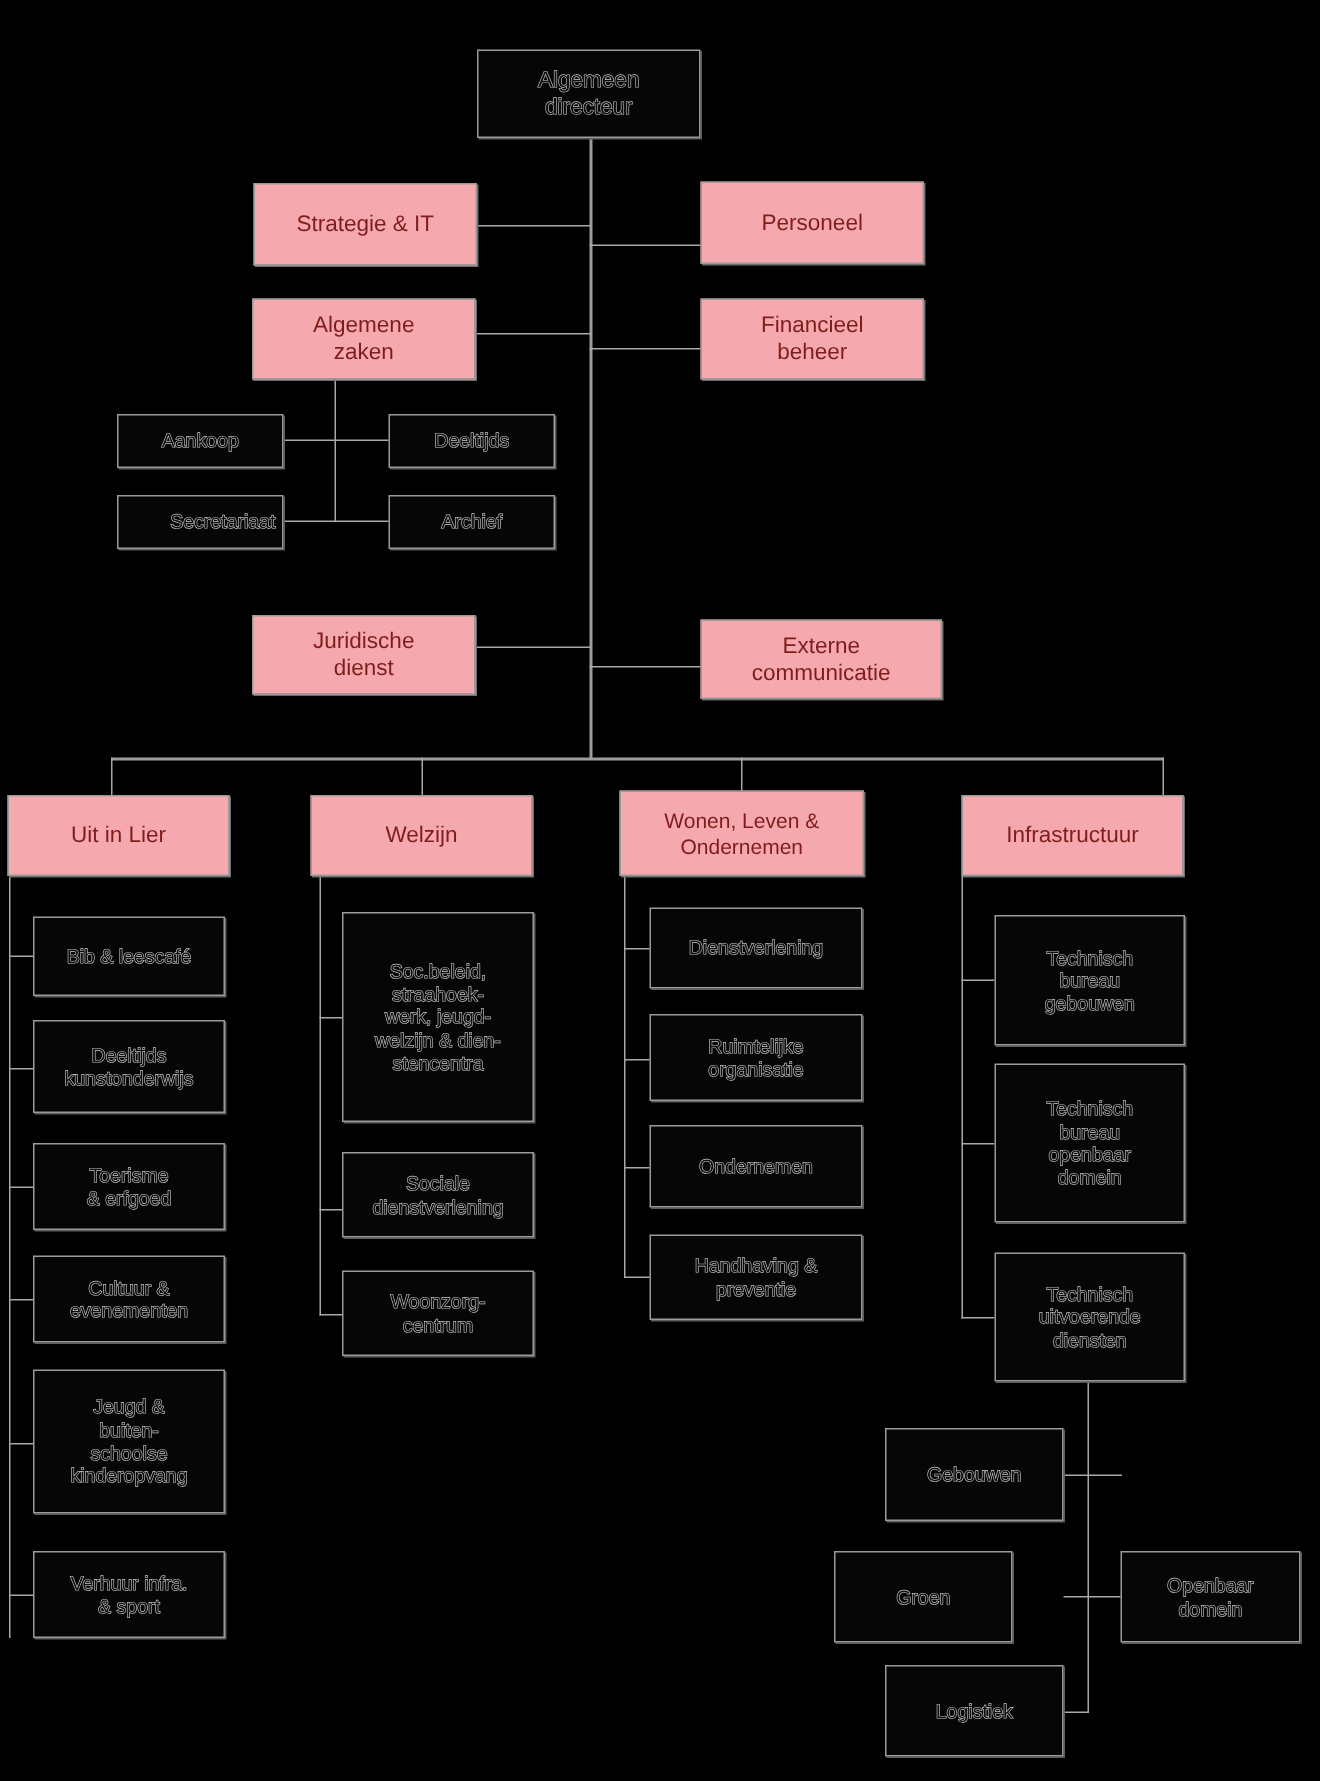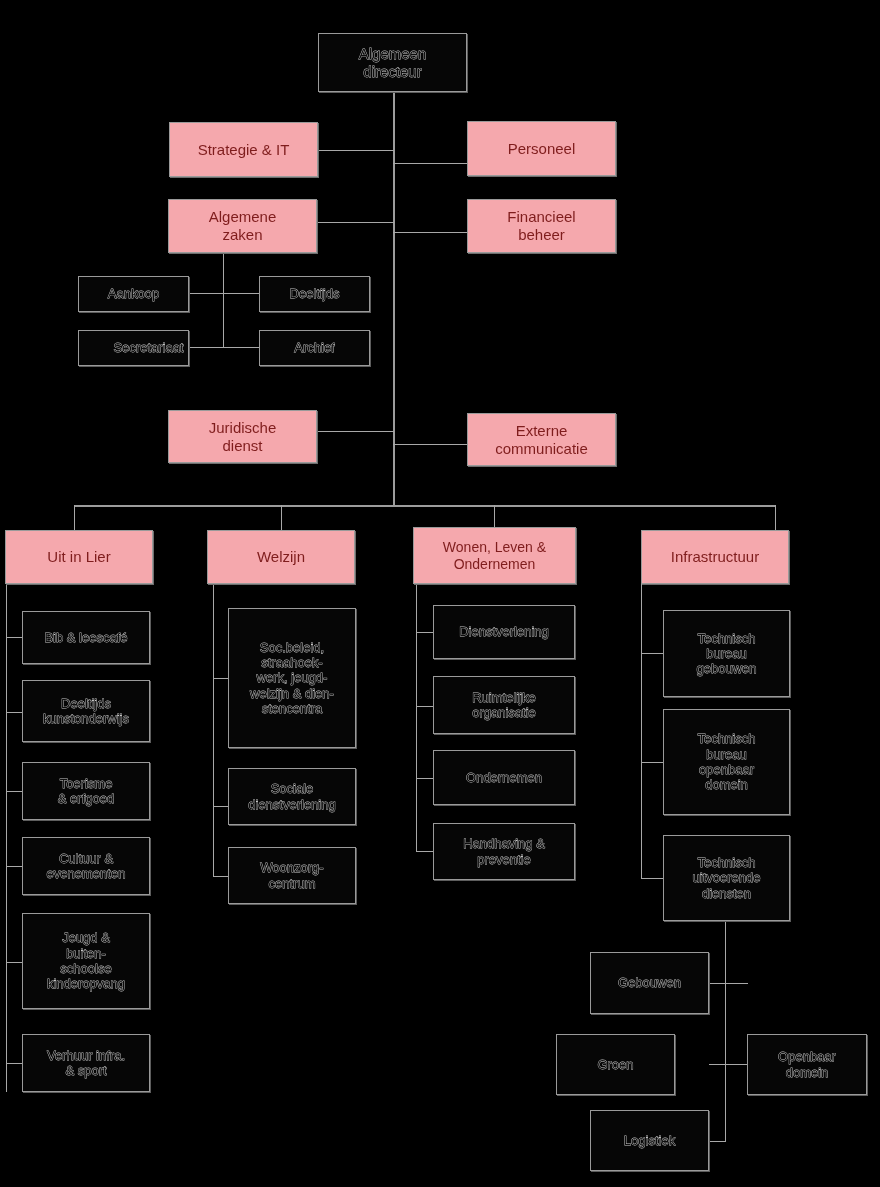--- a/index.html
+++ b/index.html
@@ -142,21 +142,21 @@
 
   <div class="node pink" style="left:467px;top:121px;width:149px;height:55px;">
     <span class="lbl">Personeel</span>
   </div>
 
   <div class="node pink" style="left:467px;top:199px;width:149px;height:54px;">
     <span class="lbl">Financieel
 beheer</span>
   </div>
 
-  <div class="node pink" style="left:467px;top:413px;width:149px;height:53px;">
+  <div class="node pink" style="left:467px;top:413px;width:161px;height:53px;">
     <span class="lbl">Externe
 communicatie</span>
   </div>
 
   <div class="node dark sm" style="left:78px;top:276px;width:111px;height:36px;">
     <span class="lbl">Aankoop</span>
   </div>
   <div class="node dark sm" style="left:259px;top:276px;width:111px;height:36px;">
     <span class="lbl">Deeltijds</span>
   </div>

